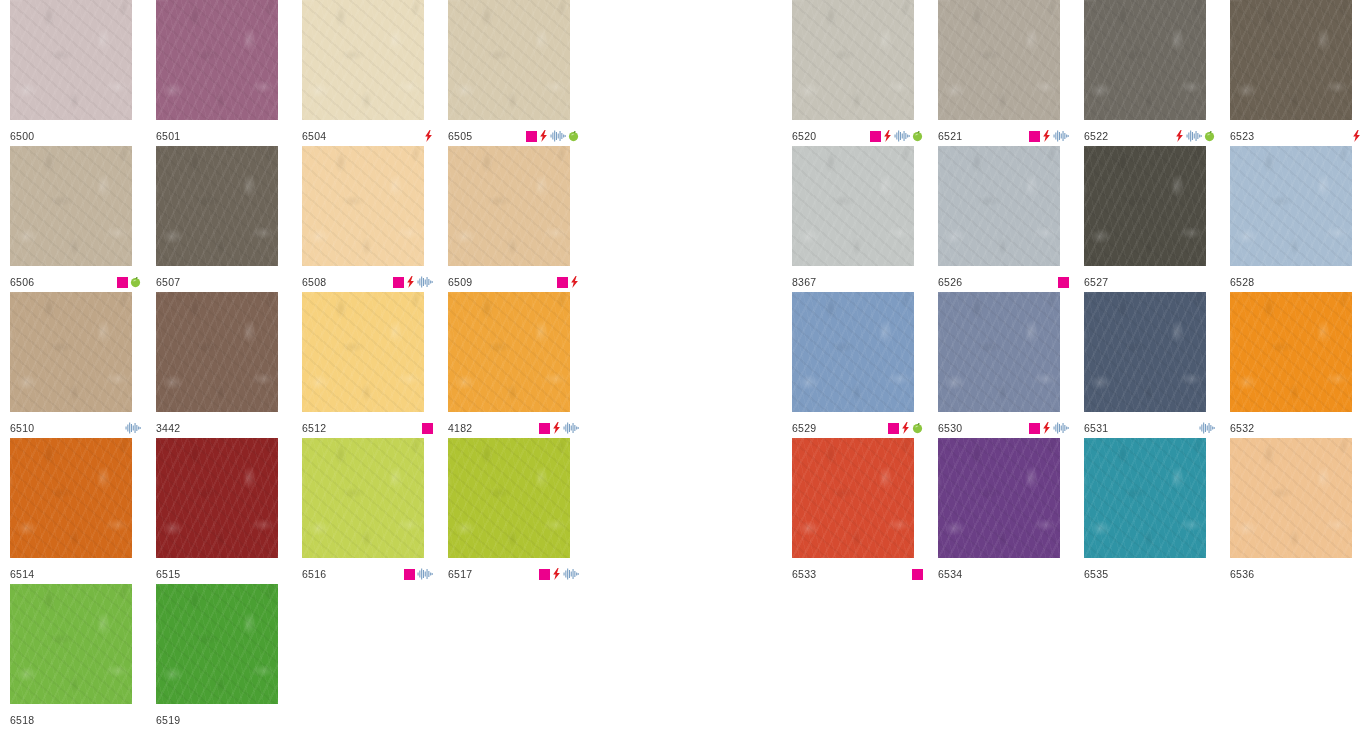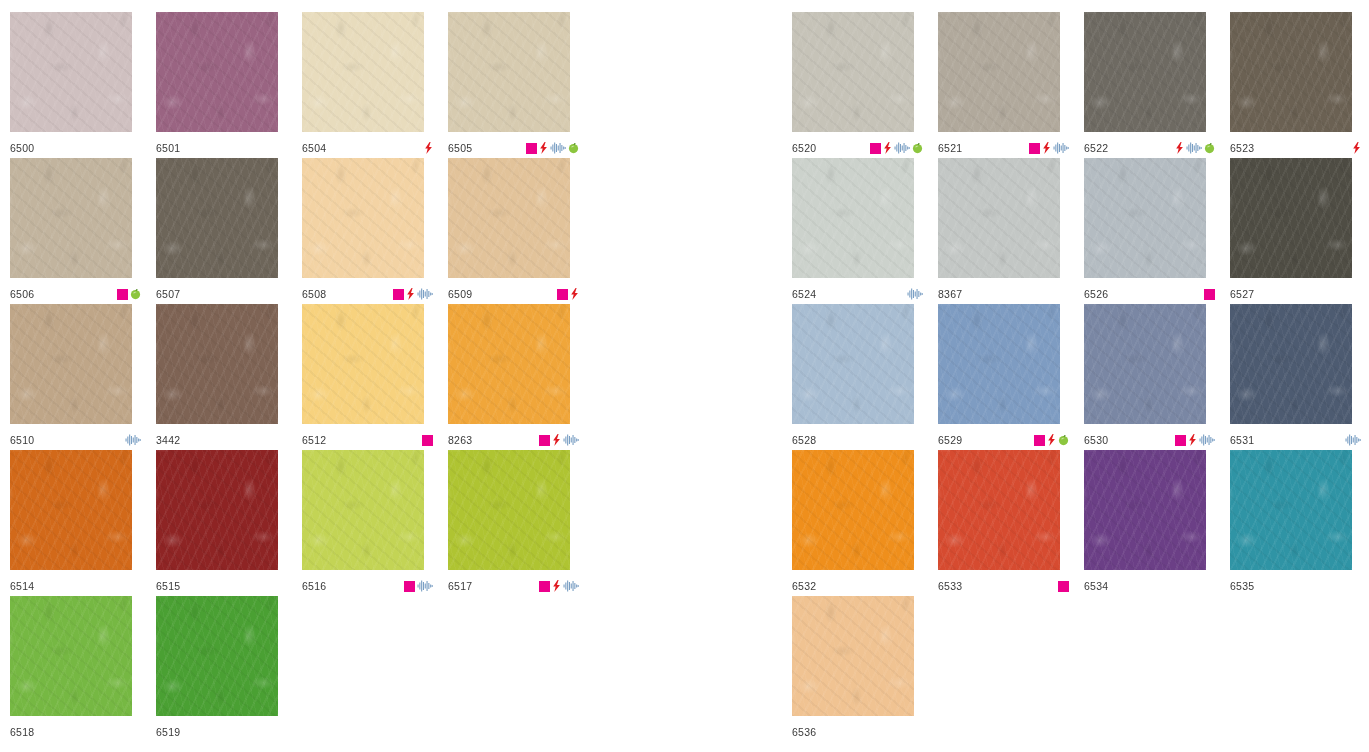--- a/index.html
+++ b/index.html
@@ -7,21 +7,20 @@
     width:1369px; height:752px;
     background:#ffffff;
     font-family:"Liberation Sans", sans-serif;
     overflow:hidden;
     position:relative;
   }
   #board{
     position:relative;
     width:1369px;
     height:640px;
-    margin-top:12px;
   }
   .group{
     position:absolute;
     top:0;
     display:grid;
     grid-template-columns:repeat(4, 146px);
     grid-auto-rows:146px;
     column-gap:0px;
     row-gap:0px;
   }
@@ -268,21 +267,21 @@
         <div class="caption">
           <span class="code">6512</span>
           <div class="icons">
             <span class="ic ic-square" style="background: rgb(236, 0, 140);"></span>
           </div>
         </div>
       </div>
       <div class="swatch-cell">
         <div class="chip" style="background-color: rgb(240, 166, 58);"></div>
         <div class="caption">
-          <span class="code">8263</span>
+          <span class="code">4182</span>
           <div class="icons">
             <span class="ic ic-square" style="background: rgb(236, 0, 140);"></span>
             <span class="ic ic-bolt">
               <svg xmlns="http://www.w3.org/2000/svg" viewBox="0 0 9 12" width="9" height="12" style="display: block;">
                 <path d="M5.6 0 L1.2 6.4 L3.7 6.4 L2.3 12 L7.9 4.9 L5.0 4.9 L6.6 0 Z" fill="#e01b21"></path>
               </svg>
             </span>
             <span class="ic ic-wave">
               <svg xmlns="http://www.w3.org/2000/svg" viewBox="0 0 16 12" width="16" height="12" style="display: block;">
                 <rect x="0.5" y="4.5" width="1.1" height="3" fill="#7a9fc4"></rect>
@@ -479,41 +478,20 @@
           <div class="icons">
             <span class="ic ic-bolt">
               <svg xmlns="http://www.w3.org/2000/svg" viewBox="0 0 9 12" width="9" height="12" style="display: block;">
                 <path d="M5.6 0 L1.2 6.4 L3.7 6.4 L2.3 12 L7.9 4.9 L5.0 4.9 L6.6 0 Z" fill="#e01b21"></path>
               </svg>
             </span>
           </div>
         </div>
       </div>
       <div class="swatch-cell">
-        <div class="chip" style="background-color: rgb(204, 210, 204);"></div>
-        <div class="caption">
-          <span class="code">6524</span>
-          <div class="icons">
-            <span class="ic ic-wave">
-              <svg xmlns="http://www.w3.org/2000/svg" viewBox="0 0 16 12" width="16" height="12" style="display: block;">
-                <rect x="0.5" y="4.5" width="1.1" height="3" fill="#7a9fc4"></rect>
-                <rect x="2.3" y="2.5" width="1.1" height="7" fill="#7a9fc4"></rect>
-                <rect x="4.1" y="0.5" width="1.1" height="11" fill="#7a9fc4"></rect>
-                <rect x="5.9" y="2" width="1.1" height="8" fill="#7a9fc4"></rect>
-                <rect x="7.7" y="3.5" width="1.1" height="5" fill="#7a9fc4"></rect>
-                <rect x="9.5" y="1" width="1.1" height="10" fill="#7a9fc4"></rect>
-                <rect x="11.3" y="3" width="1.1" height="6" fill="#7a9fc4"></rect>
-                <rect x="13.1" y="4.5" width="1.1" height="3" fill="#7a9fc4"></rect>
-                <rect x="14.6" y="5" width="1.1" height="2" fill="#7a9fc4"></rect>
-              </svg>
-            </span>
-          </div>
-        </div>
-      </div>
-      <div class="swatch-cell">
         <div class="chip" style="background-color: rgb(195, 199, 197);"></div>
         <div class="caption">
           <span class="code">8367</span>
           <div class="icons"></div>
         </div>
       </div>
       <div class="swatch-cell">
         <div class="chip" style="background-color: rgb(180, 188, 194);"></div>
         <div class="caption">
           <span class="code">6526</span>

